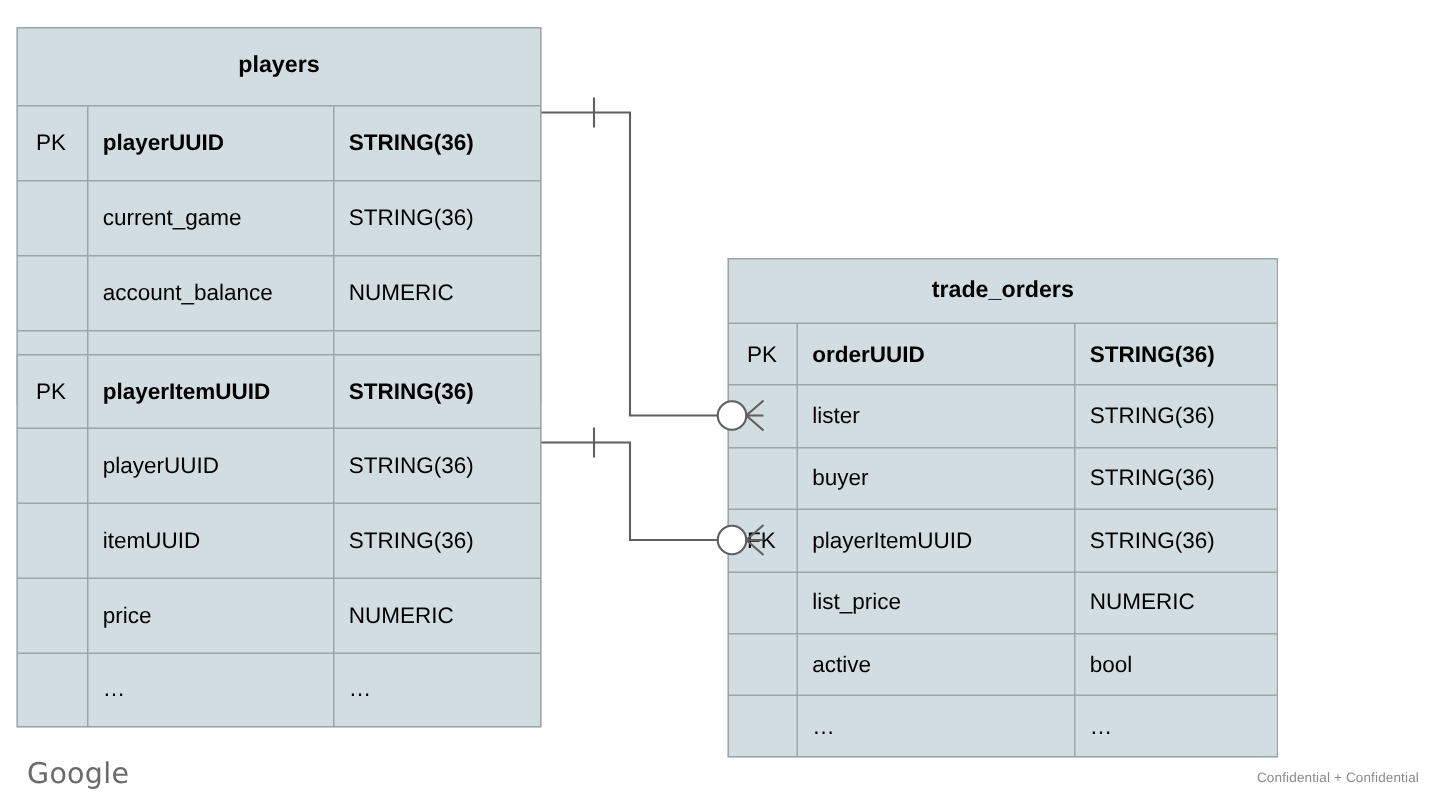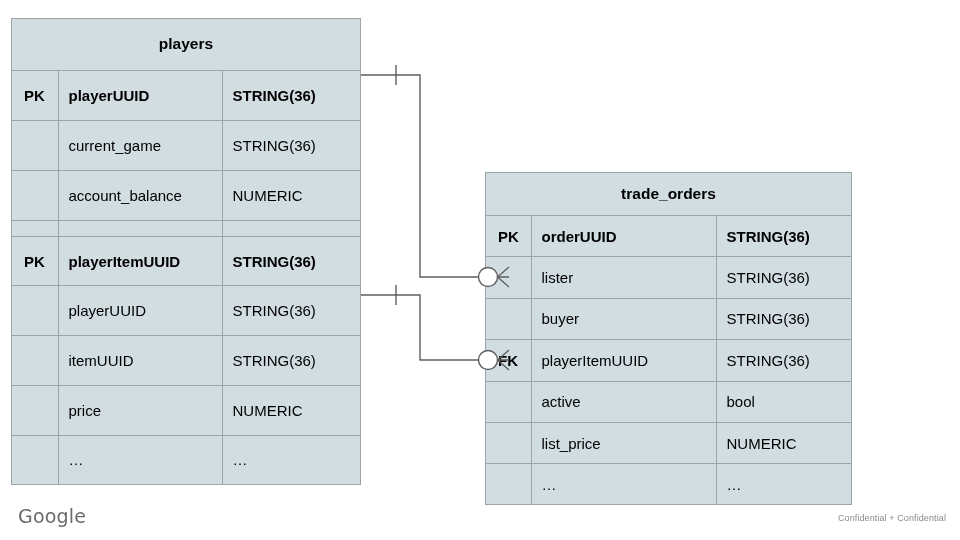--- a/index.html
+++ b/index.html
@@ -51,21 +51,21 @@
     border-right: none;
     border-top: none;
   }
   .entity tr:first-child td { border-top: none; }
   .entity tr:last-child td  { border-bottom: none; }
   .entity td.col-key   { border-left: none; }
   .entity td.col-type  { border-right: none; }
 
   td.col-key {
     text-align: left;
-    font-weight: bold;
+    font-weight: normal;
     font-size: 15px;
     padding-left: 12px;
     margin-top: 29px;
   }
   tr.pk-row td.col-name,
   tr.pk-row td.col-type { font-weight: bold; }
 
   
   #connectors {
     position: absolute;
@@ -197,27 +197,27 @@
           <td class="col-name">buyer</td>
           <td class="col-type">STRING(36)</td>
         </tr>
         <tr>
           <td class="col-key">FK</td>
           <td class="col-name">playerItemUUID</td>
           <td class="col-type">STRING(36)</td>
         </tr>
         <tr>
           <td class="col-key"></td>
+          <td class="col-name">list_price</td>
+          <td class="col-type">NUMERIC</td>
+        </tr>
+        <tr>
+          <td class="col-key"></td>
           <td class="col-name">active</td>
           <td class="col-type">bool</td>
-        </tr>
-        <tr>
-          <td class="col-key"></td>
-          <td class="col-name">list_price</td>
-          <td class="col-type">NUMERIC</td>
         </tr>
         <tr>
           <td class="col-key"></td>
           <td class="col-name">…</td>
           <td class="col-type">…</td>
         </tr>
       </tbody>
     </table>
   </div>
 

